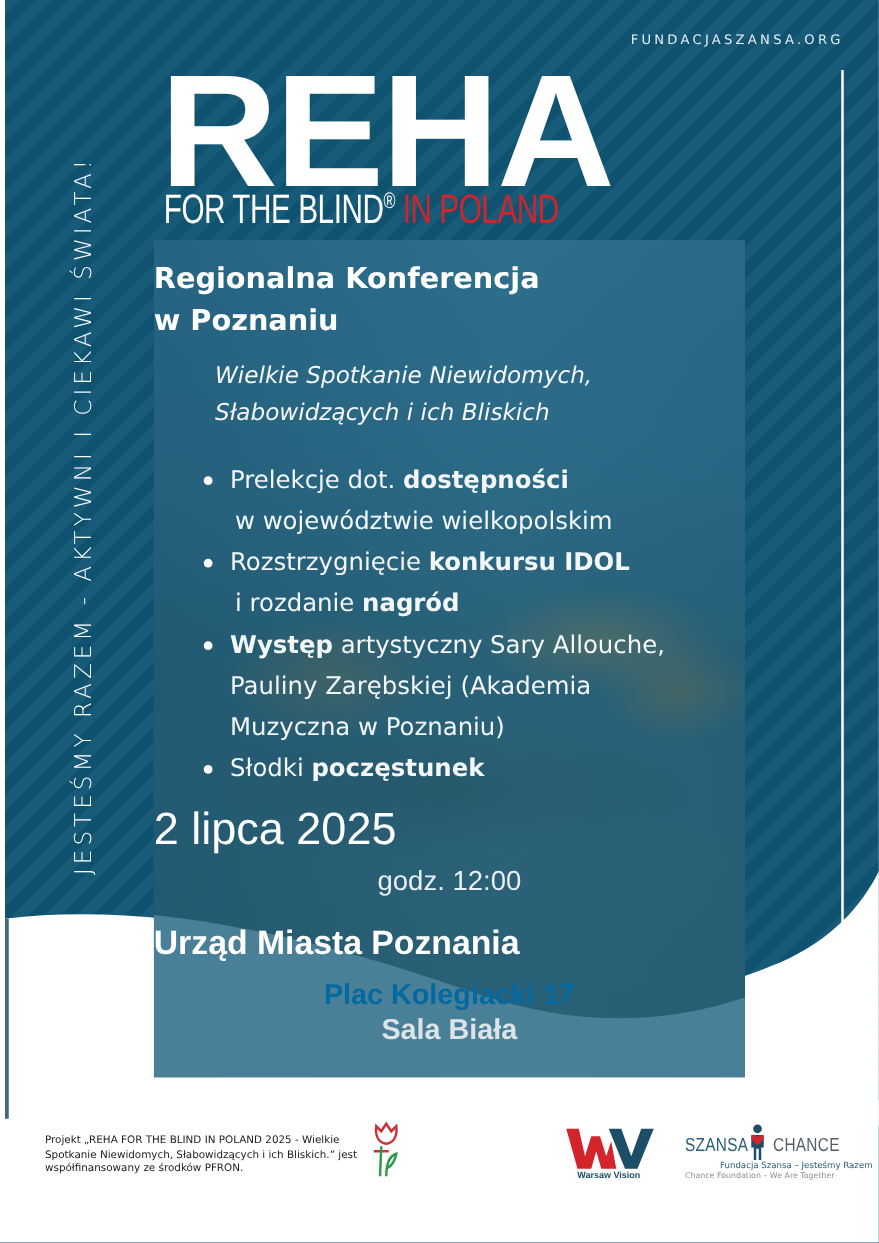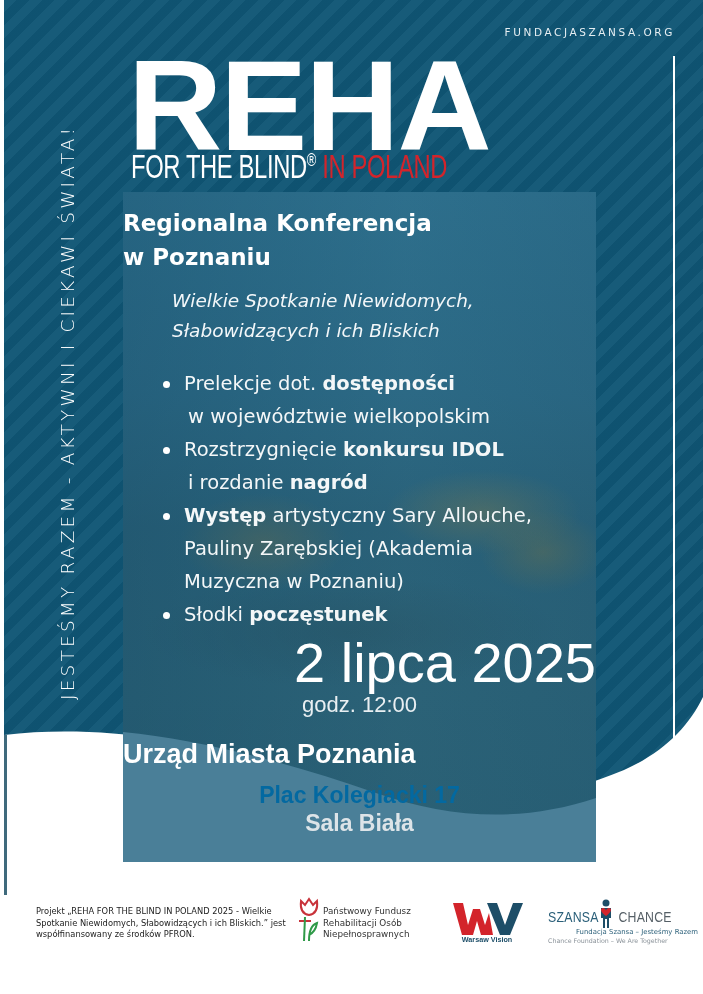--- a/index.html
+++ b/index.html
@@ -99,22 +99,22 @@
     .bullets li { position: relative; padding-left: 21px; }
     .bullets li::before {
       content: ""; position: absolute; left: 0; top: 14px;
       width: 7px; height: 7px; border-radius: 50%; background: #ffffff;
     }
     .bullets .cont { display: block; }
     .bullets .indent { padding-left: 4px; }
     .bullets b { font-weight: bold; }
 
     .date {
-      position: absolute; left: 0; width: 473px; top: 447px; text-align: right;
-      font-family: "Liberation Sans", sans-serif; font-size: 56px; line-height: 48px;
+      position: absolute; left: 0; width: 473px; top: 447px; text-align: left;
+      font-family: "Liberation Sans", sans-serif; font-size: 36px; line-height: 48px;
       color: #ffffff;
     }
     .time {
       position: absolute; left: 0; width: 473px; top: 500px; text-align: center;
       font-family: "Liberation Sans", sans-serif; font-size: 22px; line-height: 26px;
       color: #e9eff2; font-weight: 300;
     }
     .venue {
       position: absolute; left: 0; width: 473px; top: 546px; text-align: left;
       font-family: "Liberation Sans", sans-serif; font-weight: bold;
@@ -239,25 +239,20 @@
 
   <div class="footer-note">Projekt „REHA FOR THE BLIND IN POLAND 2025 - Wielkie Spotkanie Niewidomych, Słabowidzących i ich Bliskich.” jest współfinansowany ze środków PFRON.</div>
 
   <div class="pfron">
     <svg width="24" height="46" viewBox="0 0 24 46" style="position:absolute;left:0;top:0;">
       <path d="M4,4 C3,12 6,17 12,18 C18,17 21,12 20,4 L16,8 L12,2 L8,8 Z" fill="none" stroke="#c8323a" stroke-width="2"></path>
       <line x1="2" y1="24" x2="14" y2="24" stroke="#c8323a" stroke-width="2"></line>
       <path d="M8,20 L7,44" stroke="#2f9a48" stroke-width="2" fill="none"></path>
       <path d="M12,44 C12,34 14,28 20,26 C19,32 16,36 12,38" stroke="#2f9a48" stroke-width="2" fill="none"></path>
     </svg>
-    <div class="pfron-text">
-      <div>Państwowy Fundusz</div>
-      <div>Rehabilitacji Osób</div>
-      <div>Niepełnosprawnych</div>
-    </div>
   </div>
 
   <div class="wv">
     <svg width="80" height="36" viewBox="0 0 80 36" style="position:absolute;left:4px;top:2px;">
       <path d="M2,2 L12,2 L17,24 L22,8 L29,8 L34,24 L38,12 L42,34 L30,34 L26,20 L22,34 L11,34 Z" fill="#d3242b"></path>
       <path d="M36,2 L46,2 L54,24 L62,2 L72,2 L59,34 L49,34 Z" fill="#1d4e68"></path>
     </svg>
     <div class="wv-caption">Warsaw Vision</div>
   </div>
 

